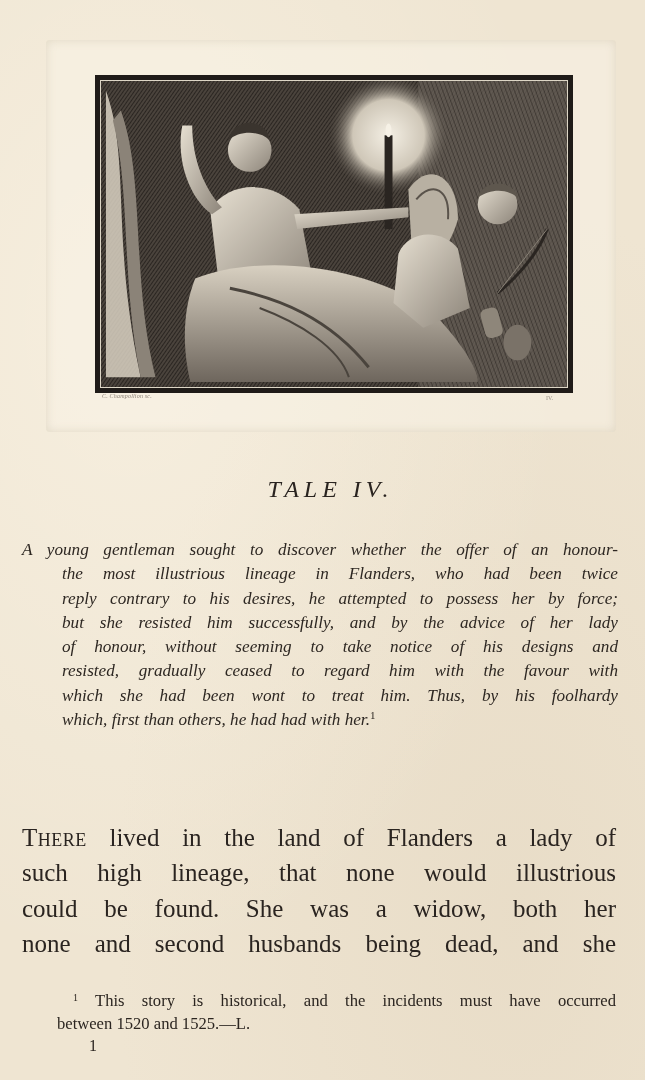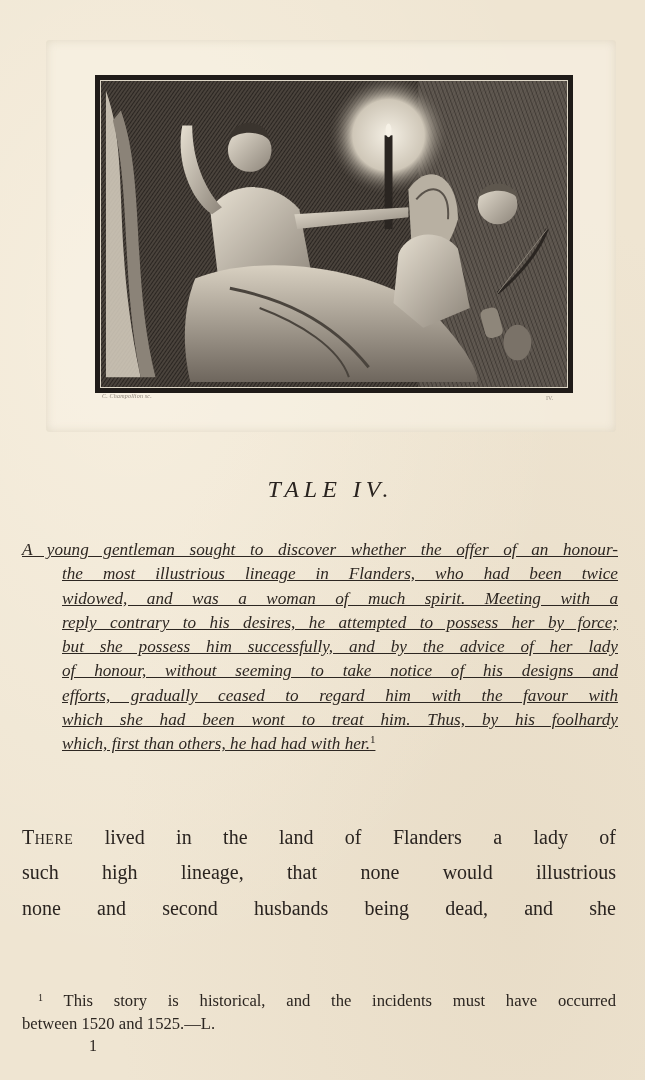--- a/index.html
+++ b/index.html
@@ -57,41 +57,41 @@
 
   
   .summary {
     position: absolute; left: 22px; top: 538px; width: 596px;
     font-style: italic;
     font-size: 17.2px;
     line-height: 24.3px;
     color: #2d2722;
     text-align: justify;
   }
-  .summary .line { display: block; white-space: nowrap; text-align-last: justify; text-align: justify; text-decoration: underline; }
+  .summary .line { display: block; white-space: nowrap; text-align-last: justify; text-align: justify; }
   .summary .line.indent { padding-left: 40px; }
   .summary .line.last { text-align-last: left; }
   .summary sup { font-style: normal; font-size: 11px; vertical-align: 6px; line-height: 0; }
 
   
   .body-text {
     position: absolute; left: 22px; top: 820px; width: 594px;
-    font-size: 20px;
+    font-size: 25px;
     line-height: 35.3px;
     color: #2a2420;
   }
   .body-text .line { display: block; white-space: nowrap; text-align: justify; text-align-last: justify; }
   .smallcaps-lead { font-variant: small-caps; letter-spacing: 0.5px; }
 
   
   .footnote {
     position: absolute; left: 22px; top: 989px; width: 594px;
     font-size: 16.6px; line-height: 23px; color: #2b2520;
   }
-  .footnote .line { display: block; white-space: nowrap; }
+  .footnote .line { display: block; white-space: nowrap; margin-left: 35px; }
   .footnote .line.first { padding-left: 16px; text-align-last: justify; text-align: justify; }
   .footnote sup { font-size: 10px; vertical-align: 5px; line-height: 0; }
 
   .signature-mark {
     position: absolute; left: 89px; top: 1037px; font-size: 16px; color: #2b2520;
   }
   .page-number {
     position: absolute; left: 310px; top: 1087px; font-size: 16px; color: #2b2520;
   }
 </style>
@@ -169,32 +169,32 @@
     </div>
   </div>
   <div class="engraver-credit">C. Champollion sc.</div>
   <div class="plate-number">IV.</div>
 
   <div class="tale-title">TALE IV.</div>
 
   <div class="summary">
     <span class="line">A young gentleman sought to discover whether the offer of an honour-</span>
     <span class="line indent">the most illustrious lineage in Flanders, who had been twice</span>
-    <span class="line indent">widowed, and was a woman of much spirit.  Meeting with a</span>
     <span class="line indent">reply contrary to his desires, he attempted to possess her by force;</span>
-    <span class="line indent">but she possess him successfully, and by the advice of her lady</span>
+    <span class="line indent">but she resisted him successfully, and by the advice of her lady</span>
     <span class="line indent">of honour, without seeming to take notice of his designs and</span>
-    <span class="line indent">efforts, gradually ceased to regard him with the favour with</span>
+    <span class="line indent">resisted, gradually ceased to regard him with the favour with</span>
     <span class="line indent">which she had been wont to treat him.  Thus, by his foolhardy</span>
     <span class="line indent last"><span>which, first than others, he had had with her.</span><sup>1</sup></span>
   </div>
 
   <div class="body-text">
     <span class="line"><span class="smallcaps-lead">There</span><span> lived in the land of Flanders a lady of</span></span>
     <span class="line">such high lineage, that none would illustrious</span>
+    <span class="line">could be found.  She was a widow, both her</span>
     <span class="line">none and second husbands being dead, and she</span>
   </div>
 
   <div class="footnote">
     <span class="line first"><sup>1</sup> <span>This story is historical, and the incidents must have occurred</span></span>
     <span class="line">between 1520 and 1525.—L.</span>
   </div>
 
   <div class="signature-mark">1</div>
   <div class="page-number">79</div>

